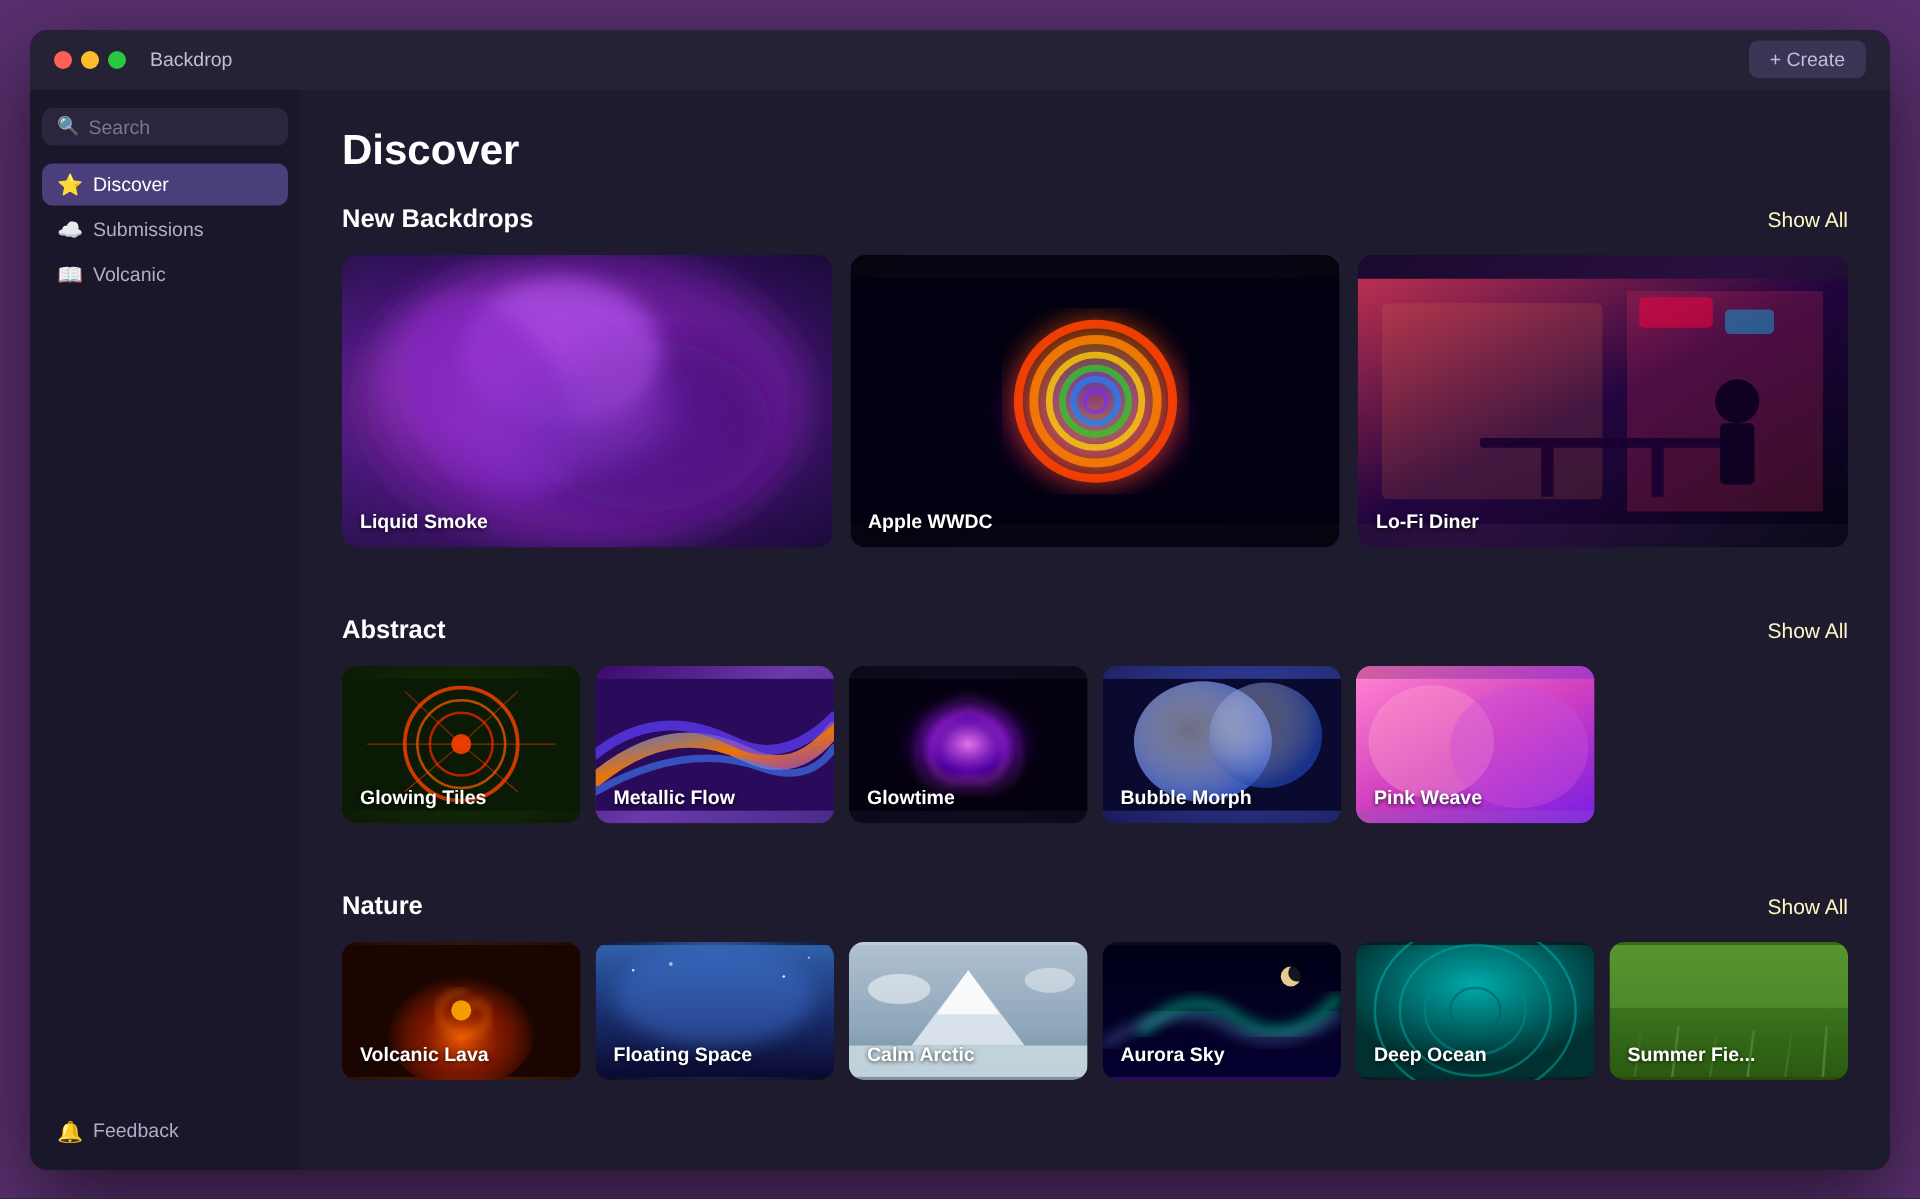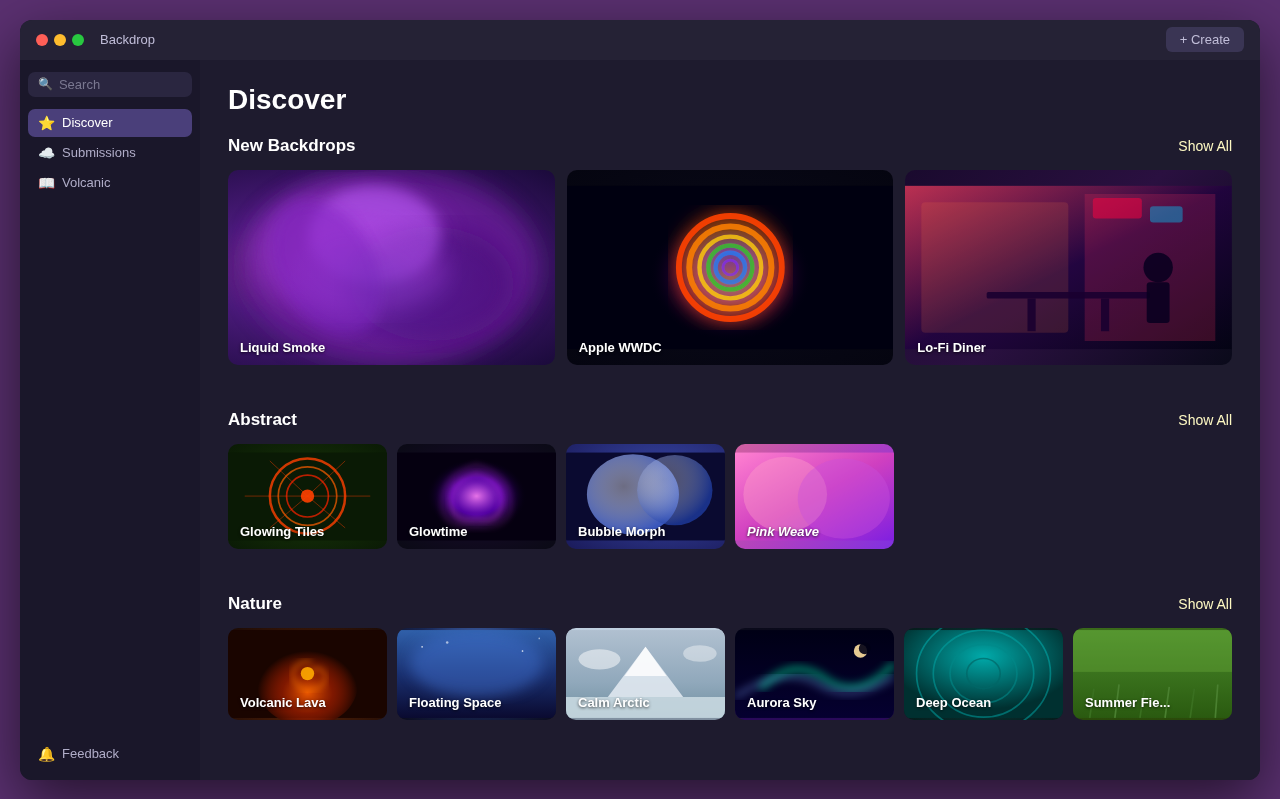--- a/index.html
+++ b/index.html
@@ -239,21 +239,21 @@
       overflow: hidden;
     }
 
     .abstract-card {
       border-radius: 10px;
       overflow: hidden;
       position: relative;
       cursor: pointer;
       height: 105px;
     }
-    .abstract-card:last-child { overflow: hidden; font-style: italic; }
+    .abstract-card:last-child { overflow: hidden; }
 
     .abstract-card .card-bg {
       width: 100%;
       height: 100%;
       position: absolute;
       top: 0; left: 0;
     }
 
     
     .nature-grid {
@@ -527,20 +527,38 @@
                 <line x1="20" y1="52" x2="95" y2="52" stroke="#ff4000" stroke-width="1" opacity="0.5"></line>
                 <line x1="170" y1="52" x2="95" y2="52" stroke="#ff4000" stroke-width="1" opacity="0.5"></line>
                 <line x1="50" y1="90" x2="95" y2="52" stroke="#ff4000" stroke-width="1" opacity="0.5"></line>
                 <line x1="140" y1="90" x2="95" y2="52" stroke="#ff4000" stroke-width="1" opacity="0.5"></line>
                 <circle cx="95" cy="52" r="8" fill="#ff4000" opacity="0.9"></circle>
               </svg>
             </div>
             <div class="card-label">Glowing Tiles</div>
           </div>
 
+          <div class="abstract-card">
+            <div class="card-bg bg-metallic-flow">
+              <svg class="card-art" viewBox="0 0 190 105" xmlns="http://www.w3.org/2000/svg">
+                <defs>
+                  <linearGradient id="metal1" x1="0%" y1="0%" x2="100%" y2="100%">
+                    <stop offset="0%" stop-color="#4080ff"></stop>
+                    <stop offset="50%" stop-color="#ff8000"></stop>
+                    <stop offset="100%" stop-color="#8040ff"></stop>
+                  </linearGradient>
+                </defs>
+                <rect width="190" height="105" fill="#2a0a5a"></rect>
+                <path d="M0,80 Q60,30 120,60 Q160,80 190,40" fill="none" stroke="url(#metal1)" stroke-width="12" opacity="0.9" stroke-linecap="round"></path>
+                <path d="M0,60 Q50,20 110,50 Q150,70 190,30" fill="none" stroke="#6040ff" stroke-width="8" opacity="0.7" stroke-linecap="round"></path>
+                <path d="M0,90 Q70,50 130,70 Q170,85 190,55" fill="none" stroke="#4080ff" stroke-width="6" opacity="0.6" stroke-linecap="round"></path>
+              </svg>
+            </div>
+            <div class="card-label">Metallic Flow</div>
+          </div>
 
           <div class="abstract-card">
             <div class="card-bg bg-glowtime">
               <svg class="card-art" viewBox="0 0 190 105" xmlns="http://www.w3.org/2000/svg">
                 <defs>
                   <radialGradient id="glow-center" cx="50%" cy="50%" r="50%">
                     <stop offset="0%" stop-color="#ff80ff" stop-opacity="0.9"></stop>
                     <stop offset="50%" stop-color="#8000ff" stop-opacity="0.6"></stop>
                     <stop offset="100%" stop-color="#000010" stop-opacity="0"></stop>
                   </radialGradient>

